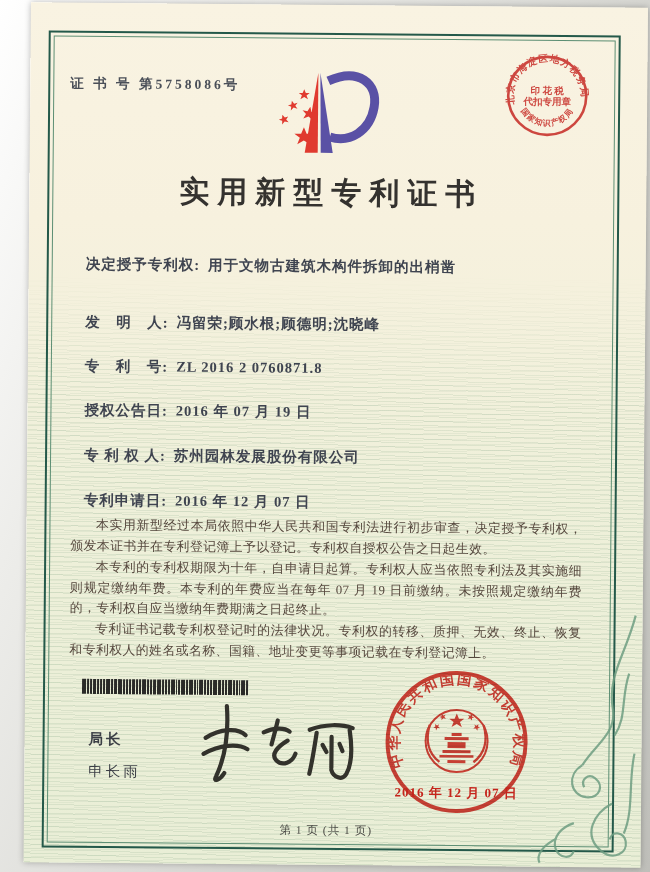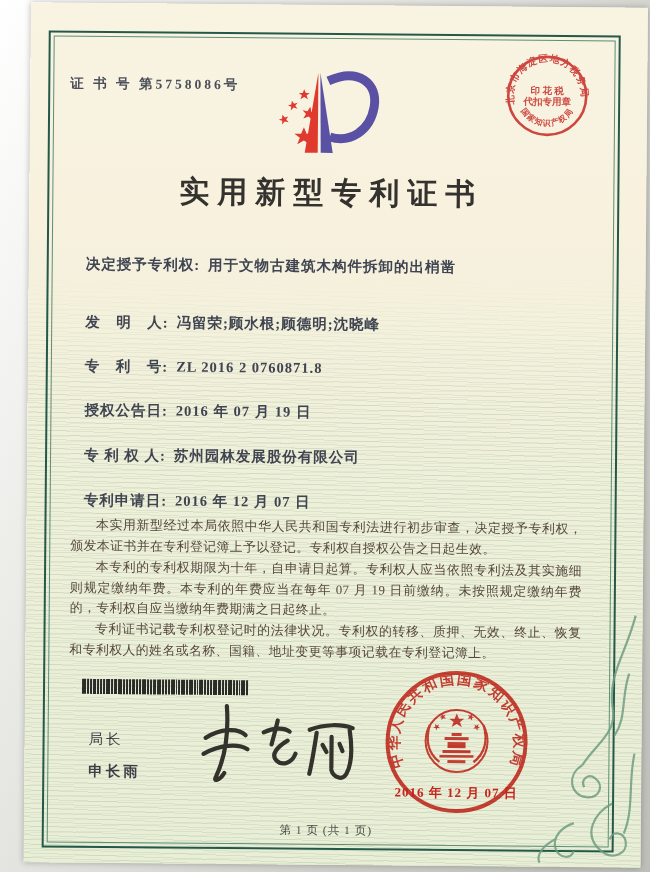--- a/index.html
+++ b/index.html
@@ -35,22 +35,22 @@
   .title{
     left:18px;top:168px;width:568px;text-align:center;
     font-size:30px;font-weight:bold;color:#34322f;letter-spacing:8px;
   }
   .field-row{left:57px;width:520px;font-size:14.5px;font-weight:bold;color:#3f4450;letter-spacing:1px;white-space:nowrap;}
   .f-label{margin-right:8px;}
   .paras{left:44px;top:512px;width:512px;color:#55473d;}
   .paras p{margin:0;font-size:12.8px;line-height:1.63;text-align:justify;text-indent:2em;letter-spacing:0.5px;}
   .barcode{left:57px;top:676px;width:166px;height:15px;display:flex;column-gap:1px;align-items:stretch;}
   .barcode .bar{background:#2a2a28;}
-  .officer-title{left:64px;top:727px;font-size:14.5px;color:#3c3f46;letter-spacing:3px;font-weight:normal;}
-  .officer-name{left:64px;top:759px;font-size:14.5px;color:#3c3f46;letter-spacing:3px;font-weight:bold;}
+  .officer-title{left:64px;top:727px;font-size:14.5px;color:#3c3f46;letter-spacing:3px;font-weight:bold;}
+  .officer-name{left:64px;top:759px;font-size:14.5px;color:#3c3f46;letter-spacing:3px;font-weight:normal;}
   .sig-svg{left:165px;top:692px;}
   .seal-svg{left:357px;top:661px;mix-blend-mode:multiply;opacity:.92;}
   .seal-date{left:357px;top:778px;width:150px;text-align:center;font-size:13px;font-weight:bold;color:#c5251c;letter-spacing:1px;}
   .stamp-svg{left:467px;top:39px;mix-blend-mode:multiply;opacity:.85;}
   .logo-svg{left:230px;top:60px;}
   .flourish-svg{left:492px;top:606px;opacity:.85;}
   .footer{left:18px;top:818px;width:568px;text-align:center;font-size:11.5px;color:#4a4a45;letter-spacing:1px;}
 </style>
 </head>
 <body>

